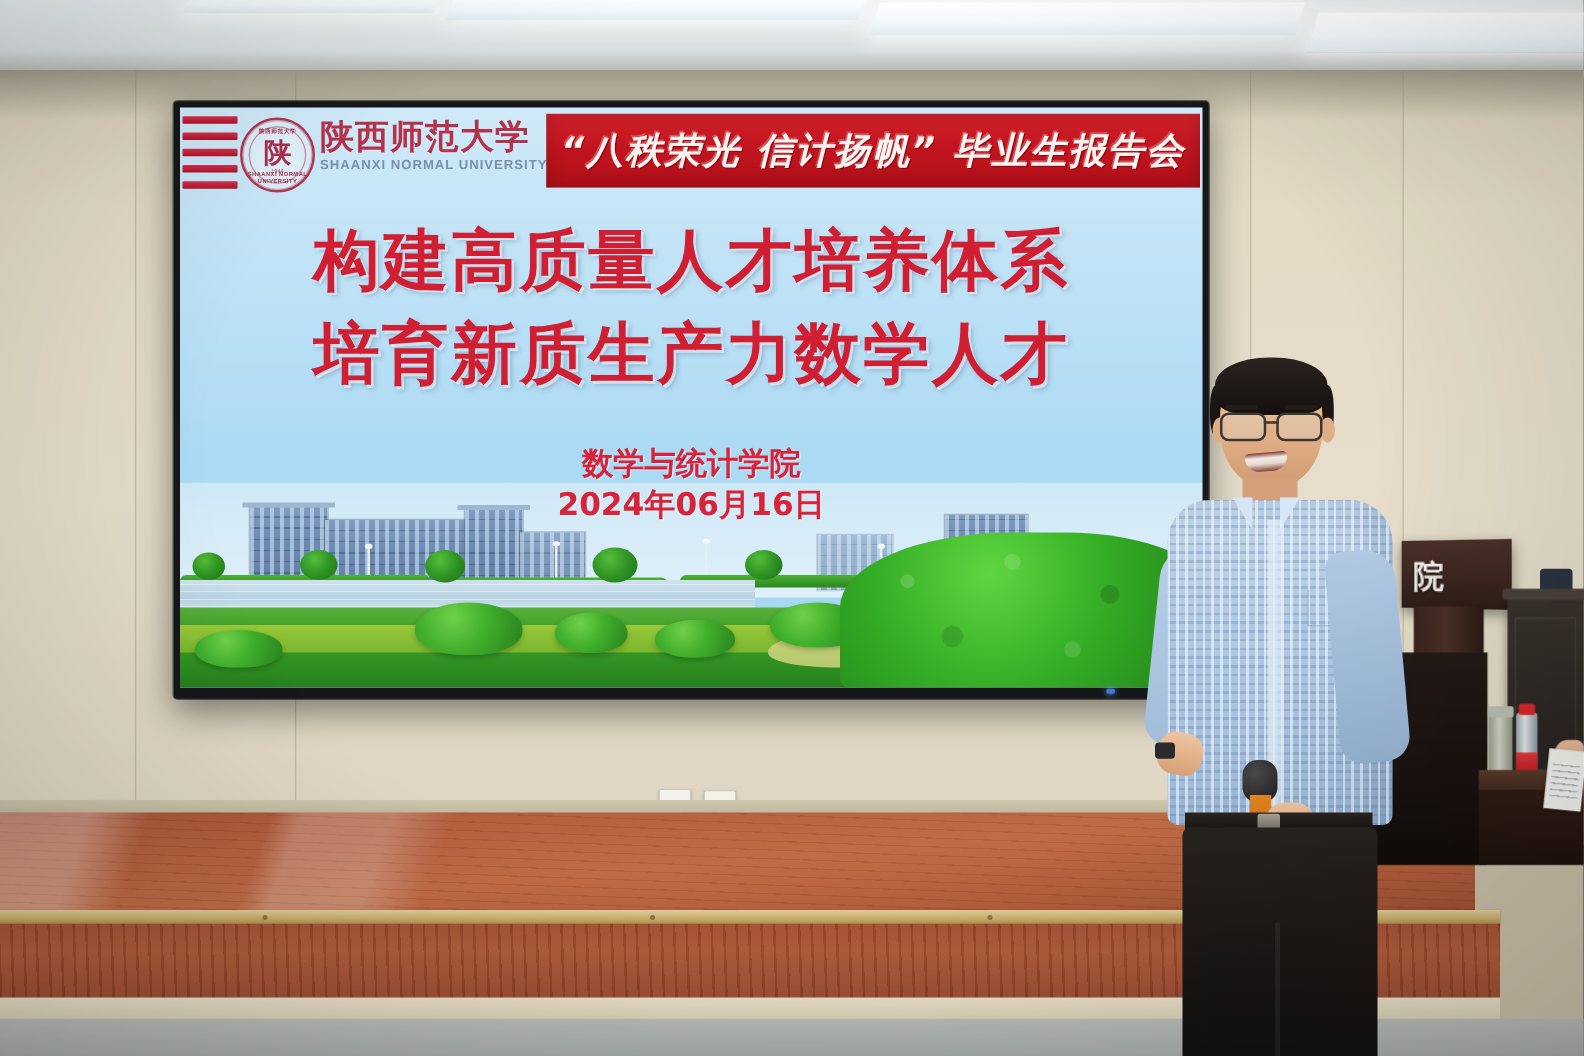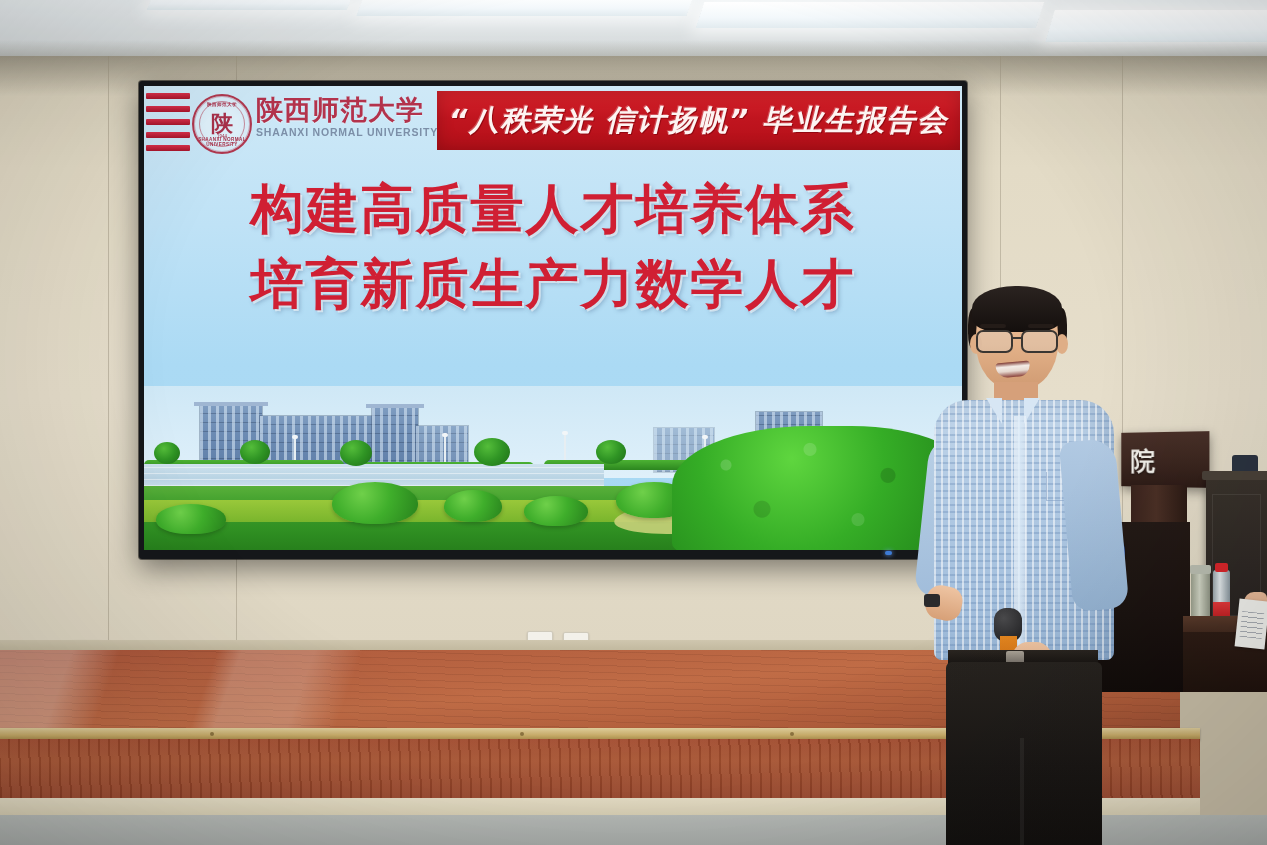--- a/index.html
+++ b/index.html
@@ -592,20 +592,22 @@
           <span class="banner-text">“八秩荣光 信计扬帆” 毕业生报告会</span>
         </div>
       </div>
 
       <div class="title-block">
         <div class="title-line">构建高质量人才培养体系</div>
         <div class="title-line">培育新质生产力数学人才</div>
       </div>
 
       <div class="speaker-block">
+        <div class="speaker-dept">数学与统计学院</div>
+        <div class="speaker-date">2024年06月16日</div>
       </div>
 
       <div class="campus">
         <div class="campus-sky"></div>
 
         <div class="bldg" style="left:56px;top:20px;width:62px;height:62px">
             <span class="win"></span>
           </div>
         <div class="bldg-roof" style="left:50px;top:16px;width:74px"></div>
         <div class="bldg" style="left:116px;top:30px;width:118px;height:54px">

